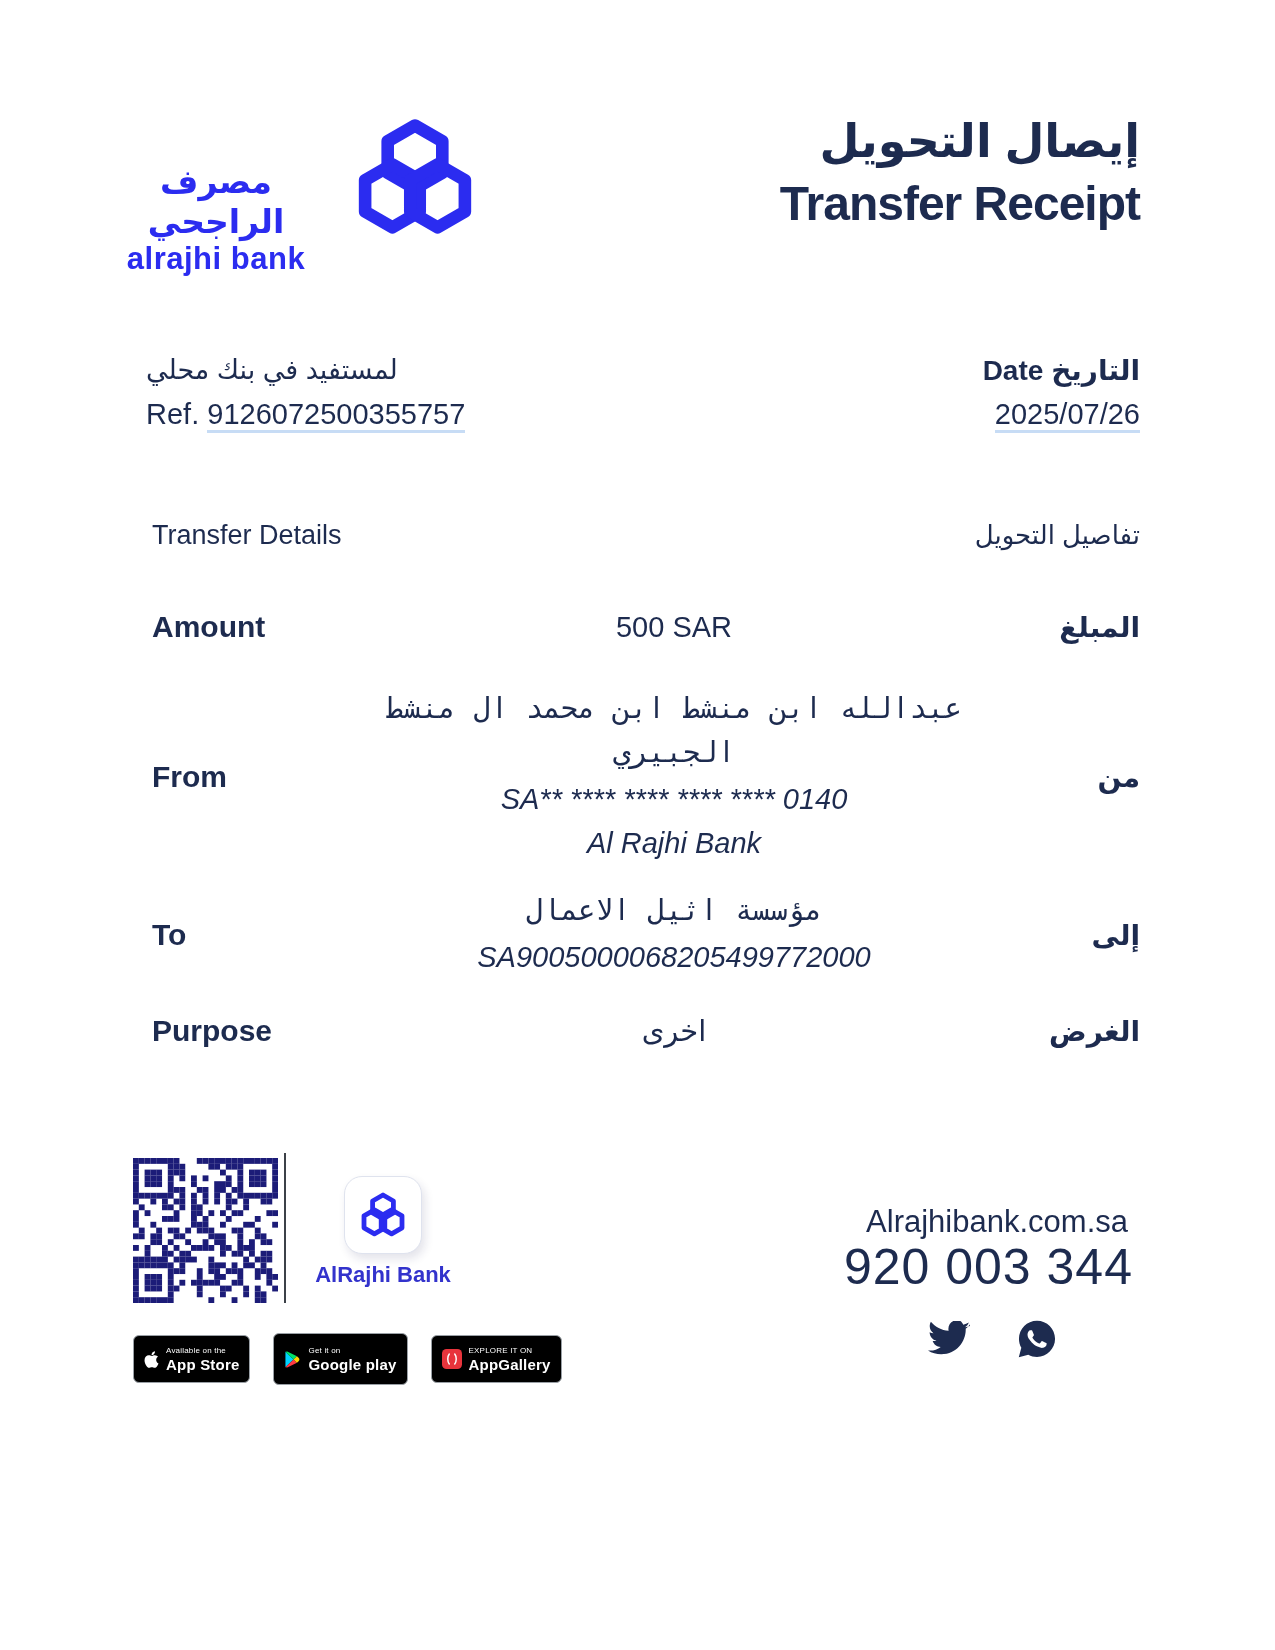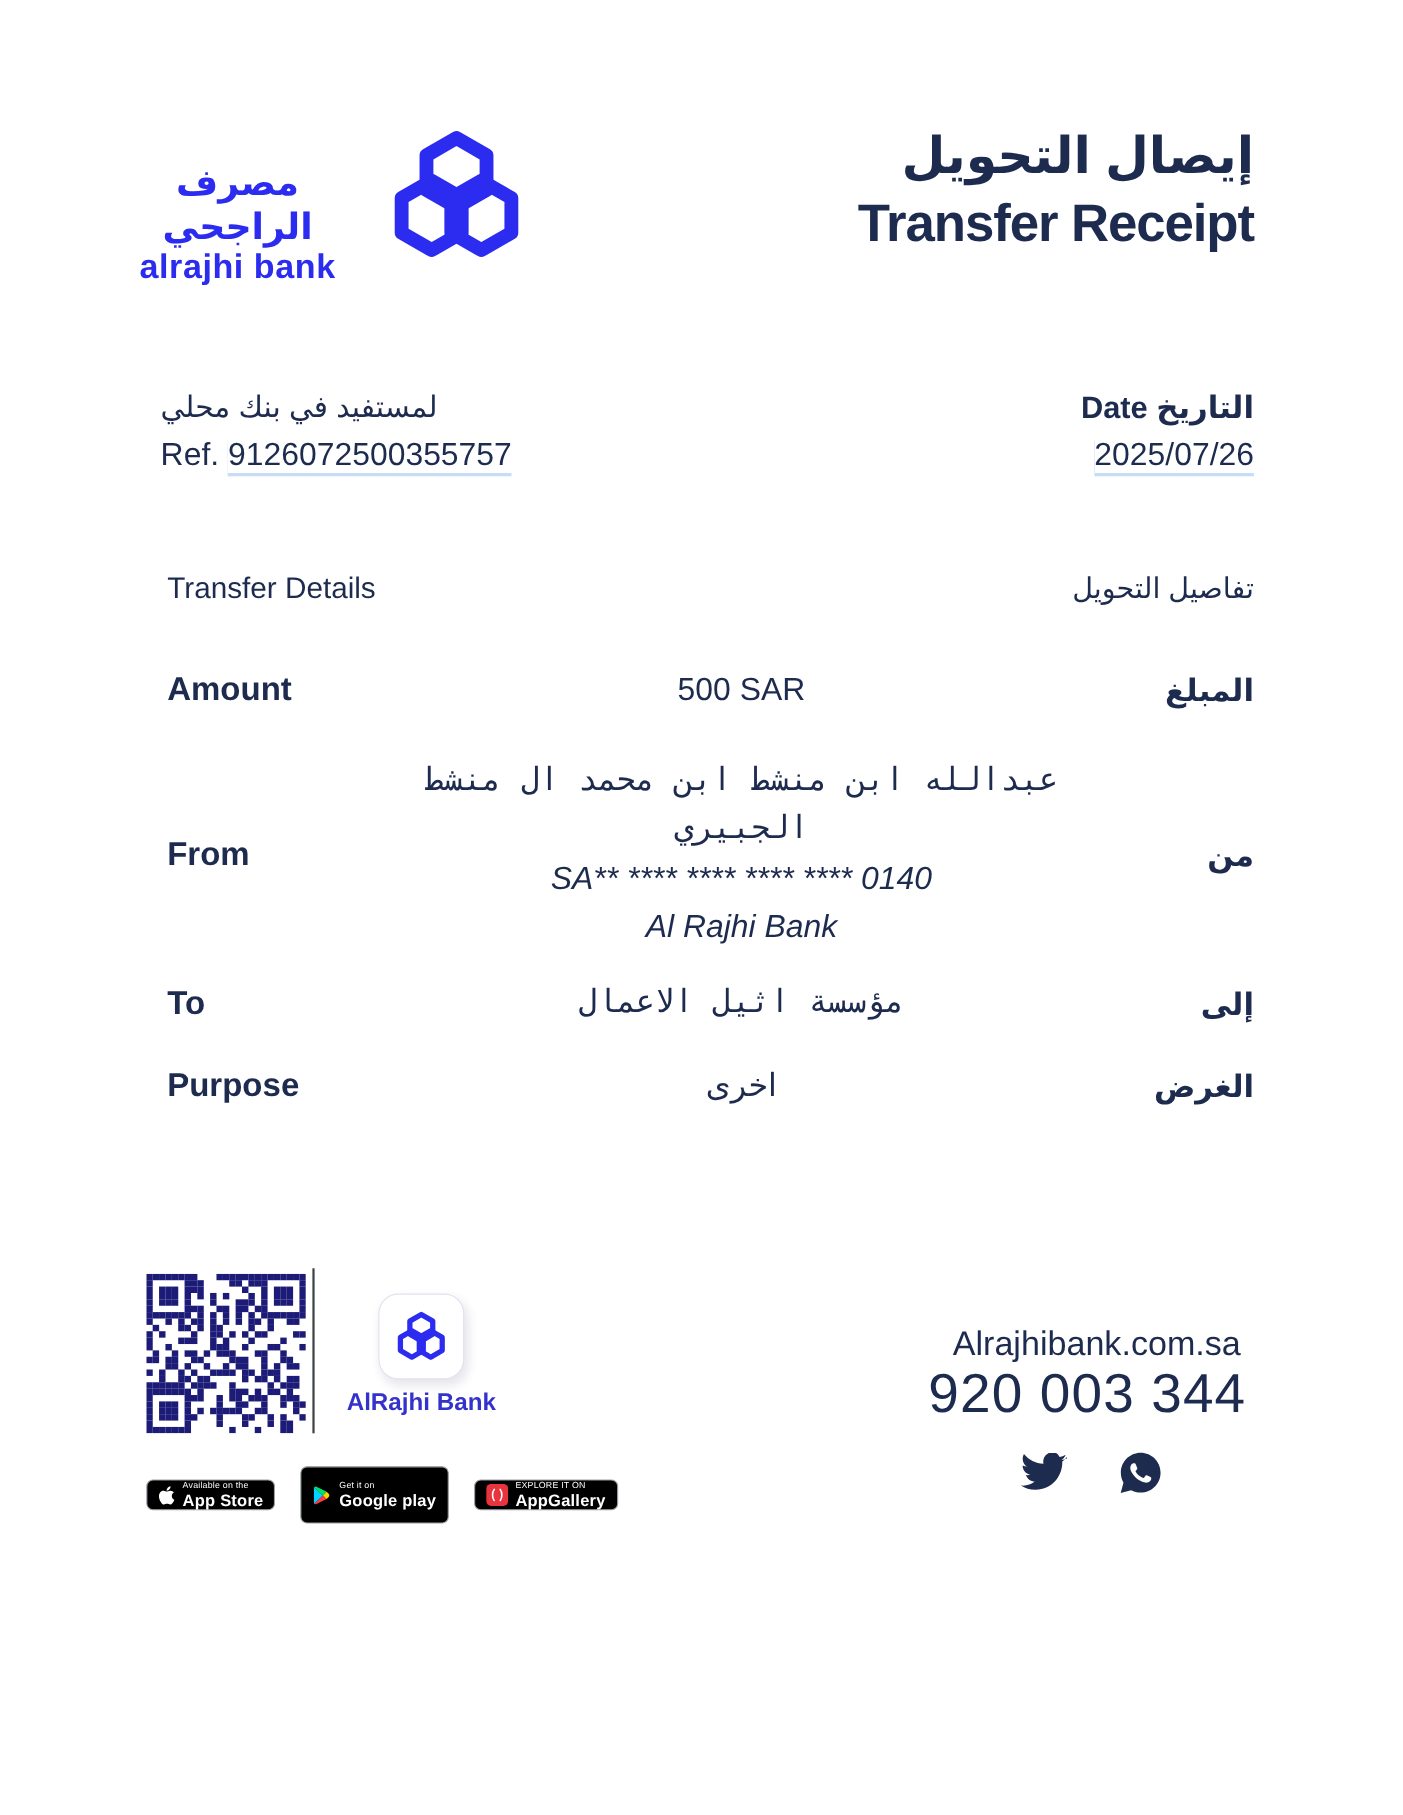--- a/index.html
+++ b/index.html
@@ -1,19 +1,19 @@
 <!DOCTYPE html>
 <html><head>
 <meta charset="utf-8">
 <style>
   html,body{margin:0;padding:0;background:#fff;}
   .page{position:relative;width:1275px;height:1650px;background:#ffffff;overflow:hidden;
         font-family:"Liberation Sans","DejaVu Sans",sans-serif;color:#1d2b4f;}
   
-  .logo-block{position:absolute;left:118px;top:146px;width:196px;text-align:center;color:#2b2cf0;}
+  .logo-block{position:absolute;left:118px;top:162px;width:196px;text-align:center;color:#2b2cf0;}
   .logo-ar{font-size:33px;font-weight:700;line-height:40px;direction:rtl;}
   .logo-en{font-size:31px;font-weight:700;line-height:34px;letter-spacing:.5px;}
   .logo-mark{position:absolute;left:352px;top:112px;}
   .title-block{position:absolute;right:135px;top:110px;text-align:right;}
   .title-ar{font-size:46px;font-weight:700;line-height:62px;direction:rtl;}
   .title-en{font-size:48px;font-weight:700;letter-spacing:-1px;line-height:56px;margin-top:4px;}
   
   .meta-left{position:absolute;left:146px;top:350px;}
   .meta-bene{font-size:27px;line-height:40px;direction:rtl;text-align:left;}
   .meta-ref{font-size:29px;line-height:36px;margin-top:6px;}
@@ -39,21 +39,21 @@
   .mt-purpose{margin-top:30px;}
   
   .qr{position:absolute;left:133px;top:1158px;}
   .vline{position:absolute;left:284px;top:1153px;width:2px;height:150px;background:#3c4148;}
   .app-icon{position:absolute;left:344px;top:1176px;width:76px;height:76px;background:#fff;
             border:1px solid #dfe3ee;border-radius:18px;display:flex;align-items:center;justify-content:center;
             box-shadow:3px 5px 10px rgba(25,25,80,.12);}
   .app-label{position:absolute;left:297px;top:1262px;width:172px;text-align:center;
              font-size:22px;font-weight:700;color:#3333cc;}
   .badges{position:absolute;left:133px;top:1333px;display:flex;align-items:center;gap:23px;}
-  .badge{height:28px;background:#000;border:1px solid #9aa0a6;border-radius:6px;color:#fff;
+  .badge{height:48px;background:#000;border:1px solid #9aa0a6;border-radius:6px;color:#fff;
          display:flex;align-items:center;padding:0 10px;gap:7px;box-sizing:border-box;}
   .badge-gp{height:52px;}
   .badge .txt{display:flex;flex-direction:column;justify-content:center;line-height:1;}
   .badge .t1{font-size:8px;letter-spacing:.2px;margin-bottom:2px;}
   .badge .t2{font-size:15px;font-weight:700;letter-spacing:.2px;}
   .badge-gp .t2{font-weight:600;}
   .website{position:absolute;right:147px;top:1203px;font-size:31px;line-height:38px;}
   .phone{position:absolute;right:142px;top:1238px;font-size:50px;font-weight:500;letter-spacing:1px;line-height:58px;}
   .social{position:absolute;left:928px;top:1320px;display:flex;gap:48px;align-items:center;}
   svg{display:block;}
@@ -116,20 +116,21 @@
         <div class="ltr">SA** **** **** **** **** 0140</div>
         <div class="ltr">Al Rajhi Bank</div>
       </div>
       <div class="dlabel-ar">من</div>
     </div>
 
     <div class="drow mt-to">
       <div class="dlabel-en">To</div>
       <div class="dvalue">
         <div class="rtl">مؤسسة اثيل الاعمال</div>
+        <div class="ltr">SA9005000068205499772000</div>
       </div>
       <div class="dlabel-ar">إلى</div>
     </div>
 
     <div class="drow mt-purpose">
       <div class="dlabel-en">Purpose</div>
       <div class="dvalue rtl">اخرى</div>
       <div class="dlabel-ar">الغرض</div>
     </div>
   </div>

